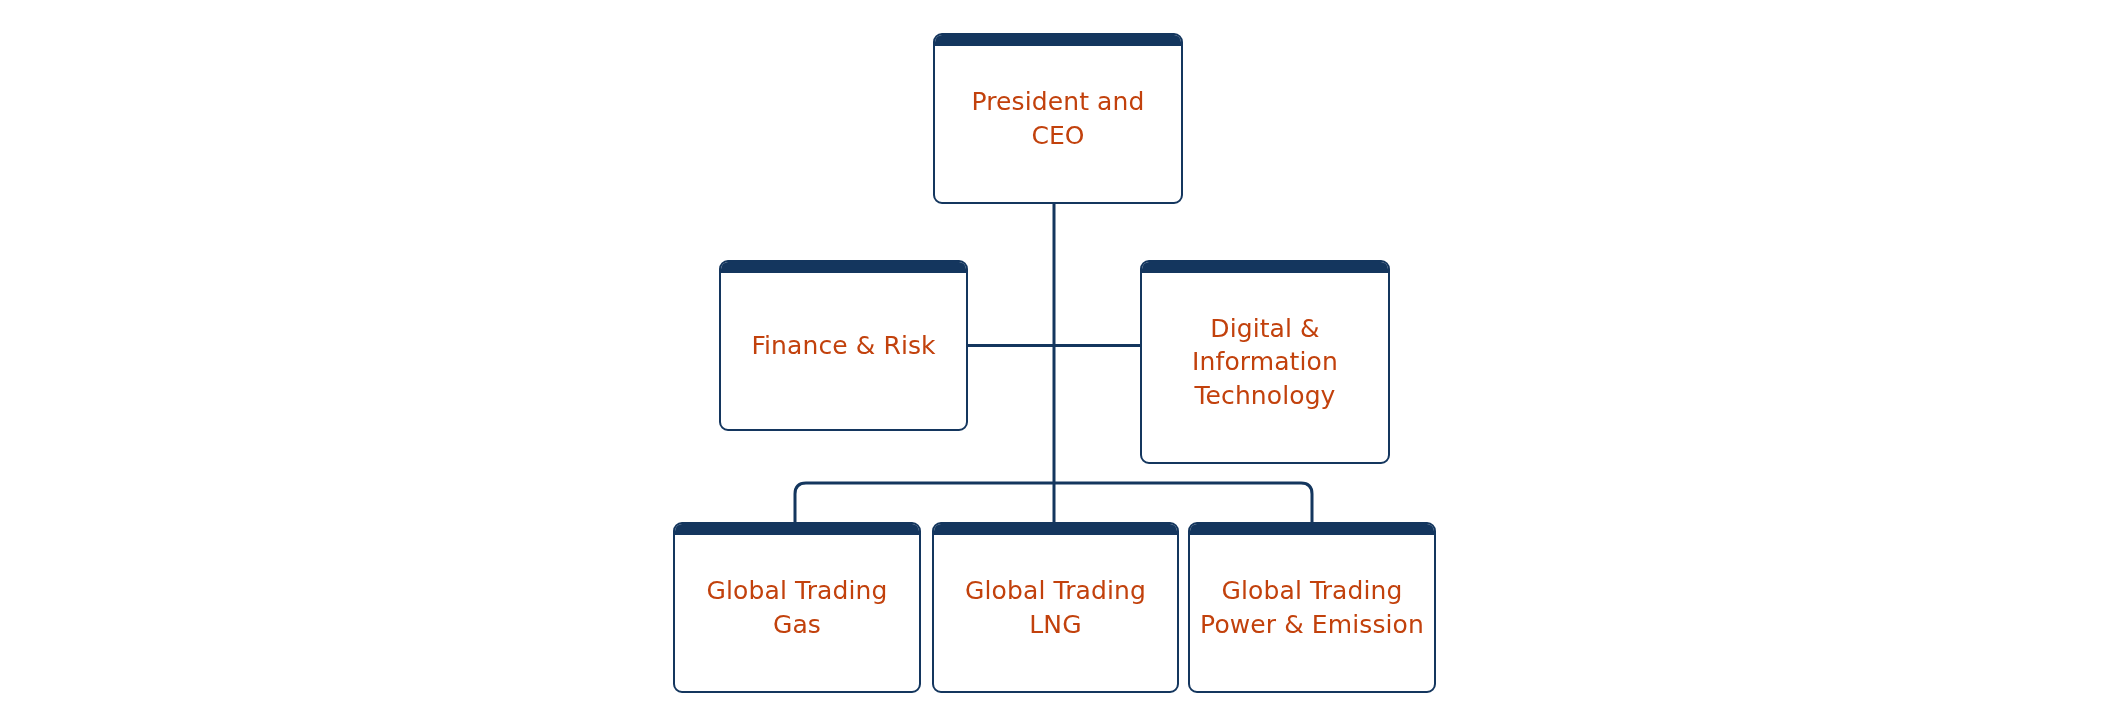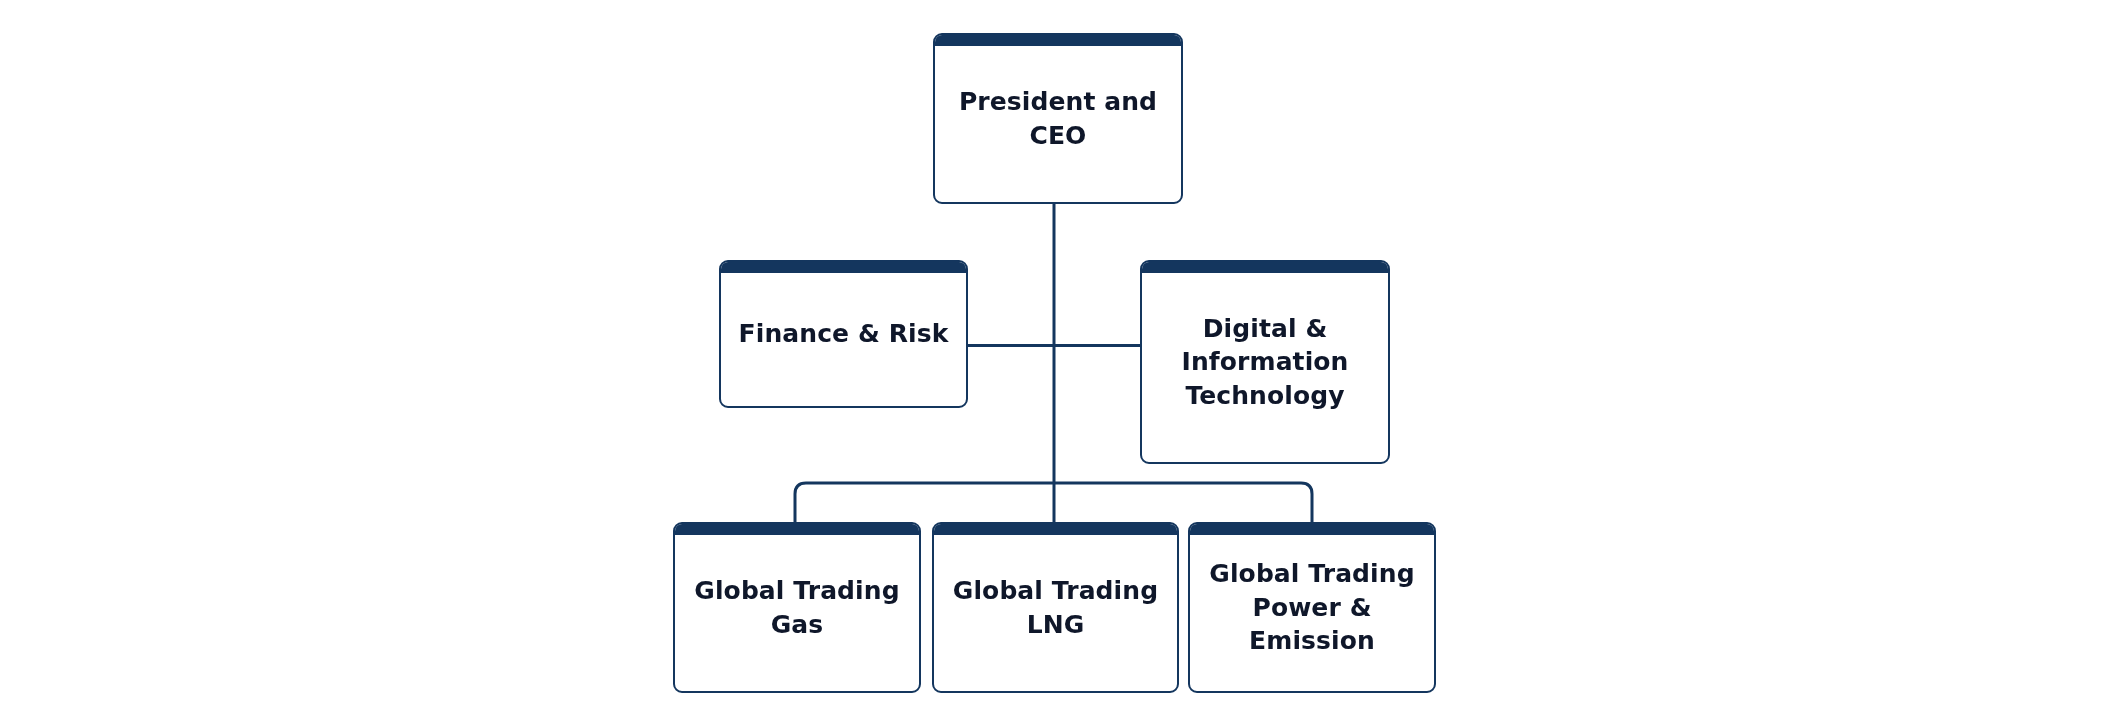--- a/index.html
+++ b/index.html
@@ -48,32 +48,32 @@
     top: -2px;
     height: 13px;
     background: #14365e;
     border-top-left-radius: 9px;
     border-top-right-radius: 9px;
   }
   .node-label {
     position: relative;
     z-index: 1;
     text-align: center;
-    color: #0f172a;
+    color: #c2410c;
     font-family: "DejaVu Sans", sans-serif;
-    font-weight: 700;
+    font-weight: 400;
     font-size: 25px;
     line-height: 1.34;
     letter-spacing: 0.1px;
     white-space: pre-line;
     padding: 0 10px;
   }
   
   #node-ceo          { left: 933px;  top: 33px;  width: 250px; height: 171px; }
-  #node-finance-risk { left: 719px;  top: 260px; width: 249px; height: 148px; }
+  #node-finance-risk { left: 719px;  top: 260px; width: 249px; height: 171px; }
   #node-digital-it   { left: 1140px; top: 260px; width: 250px; height: 204px; }
   #node-gt-gas       { left: 673px;  top: 522px; width: 248px; height: 171px; }
   #node-gt-lng       { left: 932px;  top: 522px; width: 247px; height: 171px; }
   #node-gt-power     { left: 1188px; top: 522px; width: 248px; height: 171px; }
 </style>
 </head>
 <body>
 
 <div id="org-chart">
 

